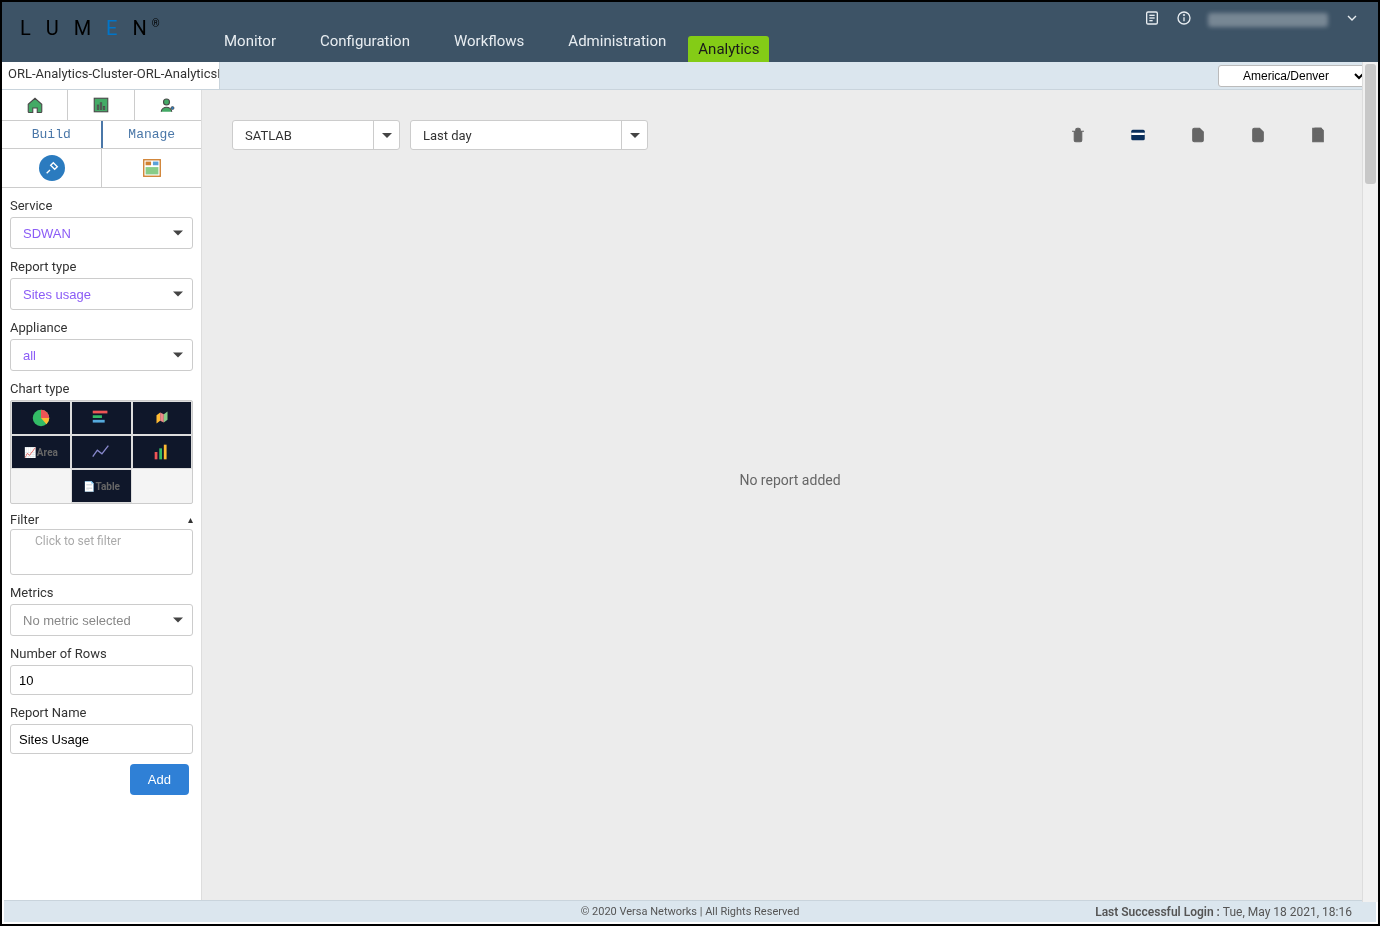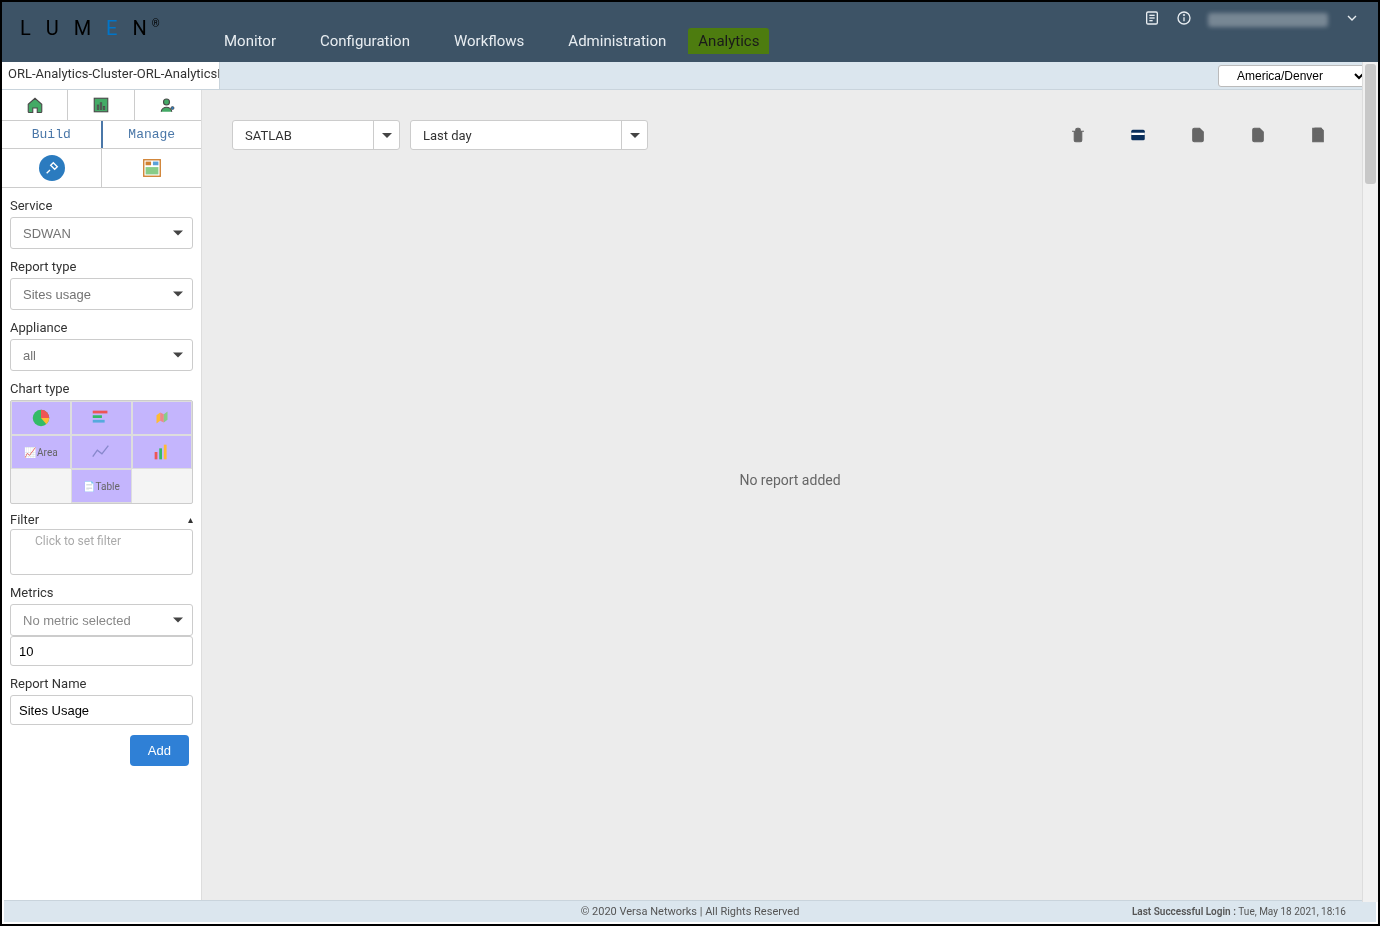--- a/index.html
+++ b/index.html
@@ -39,24 +39,24 @@
     align-items: flex-end;
     height: 60px;
   }
   .topnav-item {
     padding: 12px 22px;
     color: #e8edf1;
     font-size: 15px;
     cursor: pointer;
   }
   .topnav-item.active {
-    background: #4d7c0f;
+    background: #84cc16;
     color: #1a1a1a;
     border-radius: 3px 3px 0 0;
-    margin-bottom: 8px;
+    margin-bottom: 0;
     padding: 4px 10px;
   }
   .top-right {
     position: absolute;
     right: 18px;
     top: 8px;
     display: flex;
     align-items: center;
     gap: 16px;
     color: #e8edf1;
@@ -91,21 +91,21 @@
     color: #333;
     white-space: nowrap;
     overflow: hidden;
   }
   .tz-select {
     height: 22px;
     width: 150px;
     border: 1px solid #bbb;
     border-radius: 3px;
     background: #fff;
-    padding: 0 14px;
+    padding: 0 20px;
     font-size: 12px;
   }
 
   
   .body {
     display: flex;
     height: calc(100% - 60px - 28px - 22px);
   }
   .sidebar {
     width: 200px;
@@ -165,34 +165,34 @@
   .faux-select {
     width: 100%;
     border: 1px solid #ccc;
     border-radius: 3px;
     background:#fff;
     height: 32px;
     padding: 0 26px 0 12px;
     font-size: 13px;
     text-align:left;
     cursor:pointer;
-    color:#737373;
+    color:#8b5cf6;
   }
   .faux-select.muted{color:#888;}
   .caret {
     position:absolute; right:10px; top:50%; transform:translateY(-50%);
     width:0;height:0;border-left:5px solid transparent;border-right:5px solid transparent;border-top:5px solid #444;
     pointer-events:none;
   }
   .chart-grid {
     display:flex; flex-wrap:wrap; padding:0 8px; border:1px solid #ccc; margin:0 8px; border-radius:2px; background:#f4f4f4;
   }
   .chart-cell{
-    width:33.33%; height:34px; border:1px solid #ddd; background:#c4b5fd;
-    display:flex;align-items:center;justify-content:center;font-size:10px;color:#666;cursor:pointer;
+    width:33.33%; height:34px; border:1px solid #ddd; background:#0f172a;
+    display:flex;align-items:center;justify-content:center;font-size:10px;color:#666;cursor:pointer;font-weight:bold;
   }
   .filter-collapse {
     display:flex;justify-content:space-between;align-items:center;padding:8px 8px 2px 8px;
   }
   .filter-collapse .chev{font-size:10px;cursor:pointer;}
   .filter-box{
     margin:0 8px;border:1px solid #ccc;border-radius:3px;height:46px;padding:4px 24px;color:#aaa;font-size:12px;
   }
   .text-input{
     margin:0 8px;width:calc(100% - 16px);border:1px solid #ccc;border-radius:3px;height:30px;padding:0 8px;font-size:13px;
@@ -225,21 +225,21 @@
   .placeholder-text{
     position:absolute;left:50%;top:48%;transform:translate(-50%,-50%);
     color:#666;font-size:14px;
   }
 
   
   .footer{
     position:absolute;bottom:2px;left:2px;right:2px;height:22px;background:#dbe6ee;border-top:1px solid #c9d4dc;
     display:flex;align-items:center;justify-content:center;font-size:11px;color:#555;
   }
-  .footer .login{position:absolute;right:30px;font-size:10px;}
+  .footer .login{position:absolute;right:24px;font-size:12px;}
   .footer .login b{font-weight:600;}
 
   
   .fakescroll{position:absolute;right:0;top:60px;bottom:22px;width:16px;background:#f1f1f1;border-left:1px solid #ddd;}
   .fakescroll .thumb{position:absolute;right:2px;left:2px;top:2px;height:120px;background:#c8c8c8;border-radius:3px;}
 </style>
 </head>
 <body>
 
 <div class="topbar">
@@ -398,20 +398,21 @@
       <span class="chev">▴</span>
     </div>
     <div class="filter-box">Click to set filter</div>
 
     <div class="formlabel">Metrics</div>
     <div class="select-wrap">
       <button class="faux-select muted">No metric selected</button>
       <span class="caret"></span>
     </div>
 
+    <div class="formlabel">Number of Rows</div>
     <input class="text-input" value="10" style="">
 
     <div class="formlabel">Report Name</div>
     <input class="text-input" value="Sites Usage" style="">
 
     <button class="add-btn">Add</button>
     <div style="clear:both"></div>
   </div>
 
   <div class="main">

